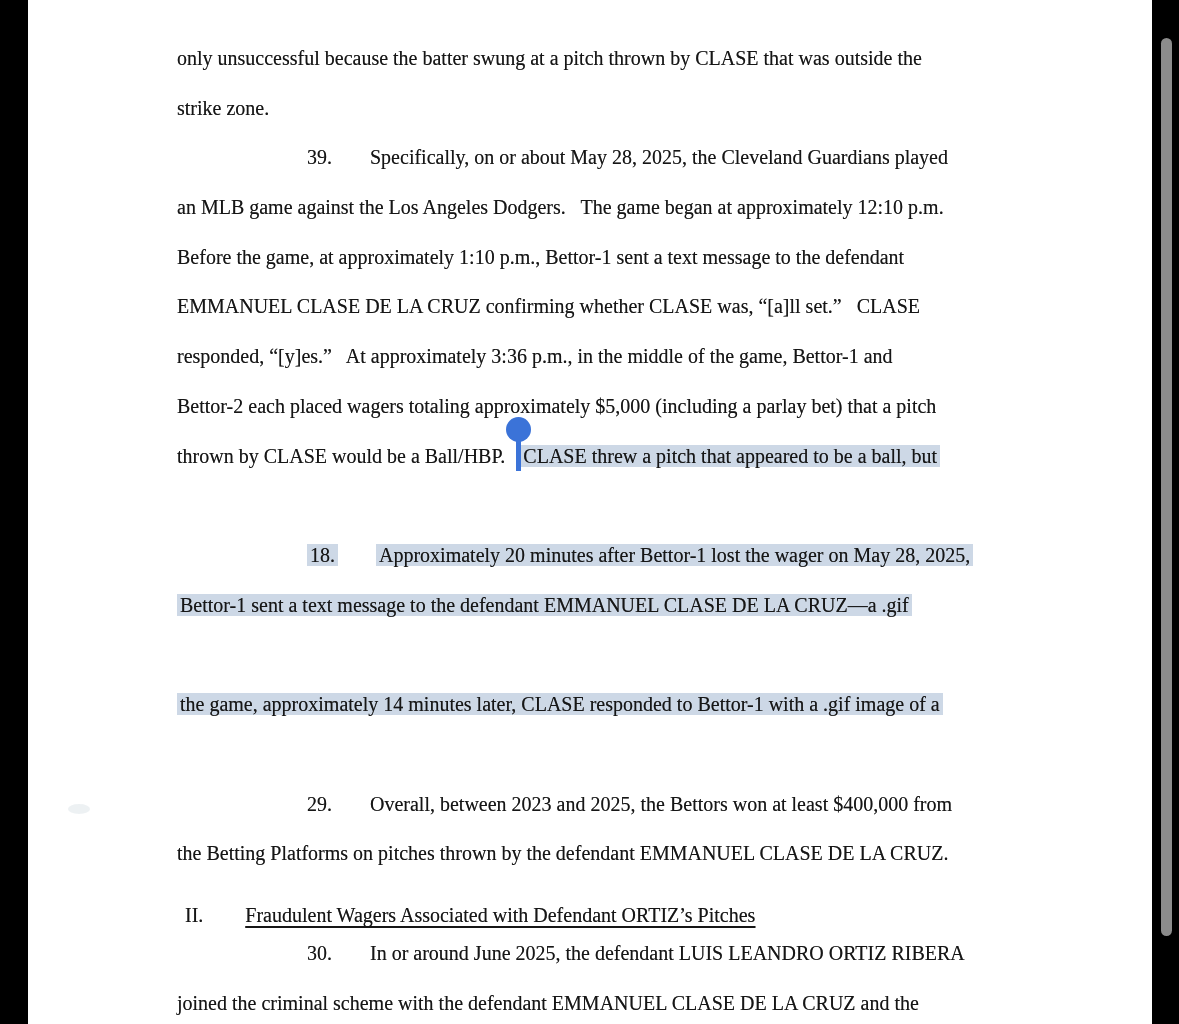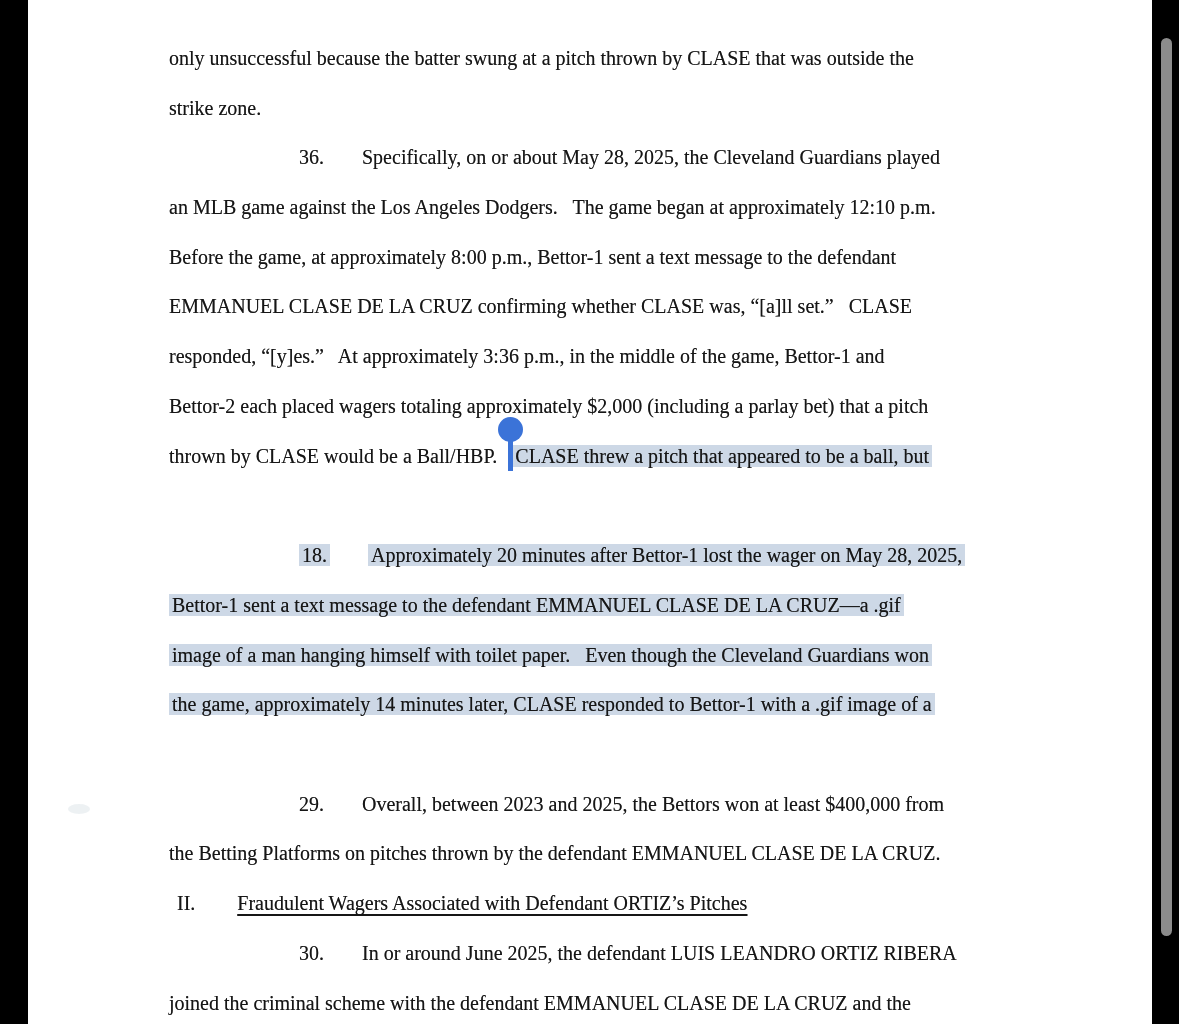--- a/index.html
+++ b/index.html
@@ -8,30 +8,30 @@
     background:#ffffff;
     font-family:"Liberation Serif","DejaVu Serif",serif;
   }
   .edge-bar{position:absolute;top:0;height:1024px;background:#000;}
   .edge-bar.left{left:0;width:28px;}
   .edge-bar.right{left:1152px;width:27px;}
   .scroll-thumb{
     position:absolute;left:1161px;top:38px;width:11px;height:898px;
     background:#8c8c8c;border-radius:6px;z-index:5;
   }
-  .doc{position:absolute;left:4px;top:0;width:1152px;height:1024px;}
+  .doc{position:absolute;left:12px;top:0;width:1152px;height:1024px;}
   .line{
     position:absolute;left:165px;width:845px;height:30px;
     font-size:20px;line-height:30px;color:#161616;
     white-space:pre;text-shadow:0 0 0.6px rgba(20,20,20,0.55);
   }
   .indent{padding-left:130px;}
   .tab{display:inline-block;width:38px;}
   .htab{display:inline-block;width:42px;}
-  .head-indent{padding-left:8px;}
+  .head-indent{padding-left:8px;margin-top:12px;}
   .hl{background:#cdd8e6;padding:0 3px;}
   .underlined{
     text-decoration:underline;
     text-decoration-thickness:2px;
     text-underline-offset:4px;
   }
   .hl-rel{position:relative;}
   
   .sel-start-stem{
     position:absolute;left:-4px;top:-5px;width:5px;height:31px;
@@ -61,35 +61,34 @@
 <div class="edge-bar left"></div>
 <div class="edge-bar right"></div>
 <div class="scroll-thumb"></div>
 <div class="scan-artifact"></div>
 
 <div class="doc">
 
   <div class="line" style="top:43px"><span>only unsuccessful because the batter swung at a pitch thrown by CLASE that was outside the</span></div>
   <div class="line" style="top:93px"><span>strike zone.</span></div>
 
-  <div class="line indent" style="top:142px"><span>36.</span><span class="tab"></span><span>Specifically, on or about May 28, 2025, the Cleveland Guardians played</span></div>
+  <div class="line indent" style="top:142px"><span>39.</span><span class="tab"></span><span>Specifically, on or about May 28, 2025, the Cleveland Guardians played</span></div>
 
   <div class="line" style="top:192px"><span>an MLB game against the Los Angeles Dodgers.   The game began at approximately 12:10 p.m.</span></div>
-  <div class="line" style="top:242px"><span>Before the game, at approximately 8:00 p.m., Bettor-1 sent a text message to the defendant</span></div>
+  <div class="line" style="top:242px"><span>Before the game, at approximately 1:10 p.m., Bettor-1 sent a text message to the defendant</span></div>
   <div class="line" style="top:291px"><span>EMMANUEL CLASE DE LA CRUZ confirming whether CLASE was, “[a]ll set.”   CLASE</span></div>
   <div class="line" style="top:341px"><span>responded, “[y]es.”   At approximately 3:36 p.m., in the middle of the game, Bettor-1 and</span></div>
-  <div class="line" style="top:391px"><span>Bettor-2 each placed wagers totaling approximately $2,000 (including a parlay bet) that a pitch</span></div>
+  <div class="line" style="top:391px"><span>Bettor-2 each placed wagers totaling approximately $5,000 (including a parlay bet) that a pitch</span></div>
 
   <div class="line" style="top:441px"><span>thrown by CLASE would be a Ball/HBP.   </span><span class="hl hl-rel"><span class="sel-start-circle"></span><span class="sel-start-stem"></span><span>CLASE threw a pitch that appeared to be a ball, but</span></span></div>
 
 
   <div class="line indent" style="top:540px"><span class="hl">18.</span><span class="tab"></span><span class="hl">Approximately 20 minutes after Bettor-1 lost the wager on May 28, 2025,</span></div>
 
   <div class="line" style="top:590px"><span class="hl">Bettor-1 sent a text message to the defendant EMMANUEL CLASE DE LA CRUZ—a .gif</span></div>
-  <div class="line" style="top:640px"><span class="hl">image of a man hanging himself with toilet paper.   Even though the Cleveland Guardians won</span></div>
   <div class="line" style="top:689px"><span class="hl">the game, approximately 14 minutes later, CLASE responded to Bettor-1 with a .gif image of a</span></div>
 
 
   <div class="line indent" style="top:789px"><span>29.</span><span class="tab"></span><span>Overall, between 2023 and 2025, the Bettors won at least $400,000 from</span></div>
 
   <div class="line" style="top:838px"><span>the Betting Platforms on pitches thrown by the defendant EMMANUEL CLASE DE LA CRUZ.</span></div>
 
   <div class="line head-indent" style="top:888px"><span>II.</span><span class="htab"></span><span class="underlined">Fraudulent Wagers Associated with Defendant ORTIZ’s Pitches</span></div>
 
   <div class="line indent" style="top:938px"><span>30.</span><span class="tab"></span><span>In or around June 2025, the defendant LUIS LEANDRO ORTIZ RIBERA</span></div>

